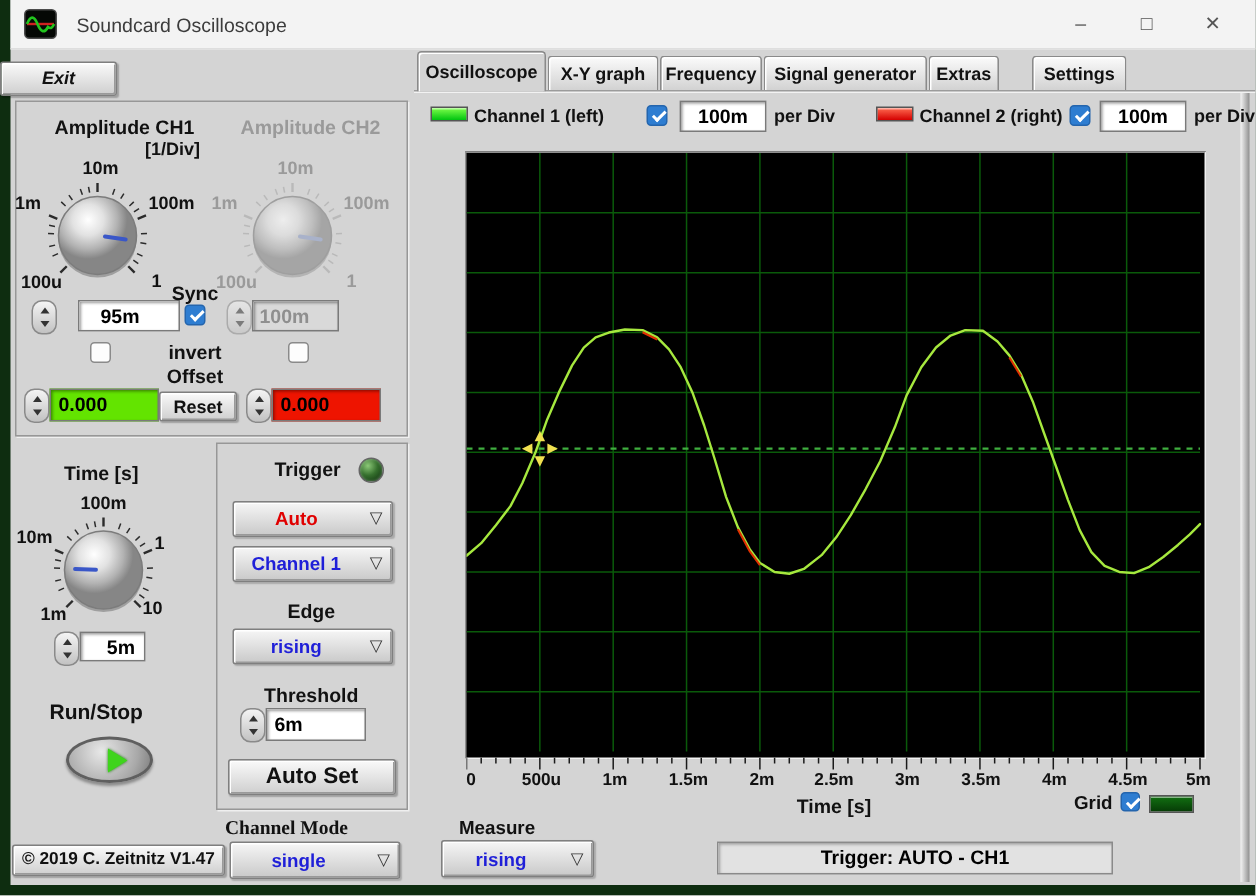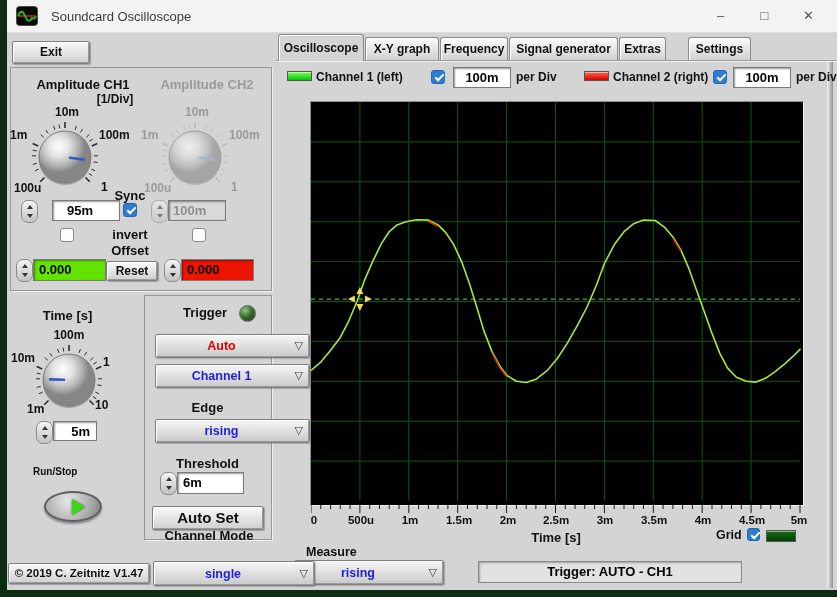--- a/index.html
+++ b/index.html
@@ -17,21 +17,21 @@
   .tab.active{top:34px;height:26px;line-height:26px;background:#d4d4d4;z-index:3;}
   .tabline{position:absolute;left:276px;top:60px;width:561px;height:1px;background:#f2f2f2;border-top:1px solid #9b9b9b;z-index:1;}
   .swatch{border:1px solid #555;box-shadow:inset 0 1px 0 rgba(255,255,255,.5);}
   .cb{width:14px;height:14px;border-radius:3px;box-sizing:border-box;}
   .cb.on{background:#2e7dd1;border:1px solid #2465ad;}
   .cb.on::after{content:"";position:absolute;left:3px;top:3px;width:7px;height:3px;border-left:2px solid #fff;border-bottom:2px solid #fff;transform:rotate(-45deg);}
   .cb.off{background:#fdfdfd;border:1px solid #8a8a8a;}
   .field{background:#fff;border:1px solid #7a7a7a;box-shadow:inset 1px 1px 2px rgba(0,0,0,.4);font-weight:bold;font-size:13px;color:#000;}
   .field.dis{background:#d9d9d9;color:#8f8f8f;}
   .groupbox{border:1px solid #979797;box-shadow:1px 1px 0 #efefef;}
-  .dd{background:linear-gradient(#f6f6f6,#c9c9c9);border:1px solid #7f7f7f;box-shadow:inset 1px 1px 0 #fff, inset -1px -1px 0 #999, 1px 1px 1px rgba(0,0,0,.2);border-radius:2px;padding-left:48px;}
+  .dd{background:linear-gradient(#f6f6f6,#c9c9c9);border:1px solid #7f7f7f;box-shadow:inset 1px 1px 0 #fff, inset -1px -1px 0 #999, 1px 1px 1px rgba(0,0,0,.2);border-radius:2px;}
   .dd .dd-label{position:absolute;left:0;right:22px;top:0;bottom:0;display:flex;align-items:center;justify-content:center;font-weight:bold;font-size:12.5px;color:#1f1fd8;}
   .dd .dd-arr{position:absolute;right:6px;top:50%;transform:translateY(-54%);font-size:11px;color:#333;}
   .spin{background:linear-gradient(#f4f4f4,#c2c2c2);border:1px solid #8a8a8a;border-radius:7px;}
   .spin i{position:absolute;left:50%;transform:translateX(-50%);width:0;height:0;border-left:3px solid transparent;border-right:3px solid transparent;}
   .spin i.up{top:4px;border-bottom:4px solid #333;}
   .spin i.dn{bottom:4px;border-top:4px solid #333;}
   .spin.dis{opacity:.55;}
   .plotframe{position:absolute;left:310px;top:101px;width:492px;height:403px;border-top:1px solid #8f8f8f;border-left:1px solid #8f8f8f;border-right:1px solid #f2f2f2;border-bottom:1px solid #f2f2f2;background:#000;}
   .xtick{position:absolute;top:514px;width:44px;text-align:center;font-weight:bold;font-size:11.5px;color:#111;}
   .led{border-radius:50%;background:radial-gradient(circle at 35% 30%, #8cc878 0%, #356f2d 45%, #133812 85%);border:1px solid #666;box-shadow:inset 0 0 2px rgba(255,255,255,.4);}
@@ -51,21 +51,21 @@
       <rect x="0.5" y="0.5" width="21" height="19" rx="3" fill="#050805" stroke="#4c4c4c"></rect>
       <line x1="2" y1="10" x2="20" y2="10" stroke="#d02020" stroke-width="1.6"></line>
       <path d="M2 10 Q5.5 1.5 9 10 T16 12 Q18.5 14 20 10" fill="none" stroke="#22c41e" stroke-width="1.8"></path>
     </svg>
     <span class="title-text">Soundcard Oscilloscope</span>
     <span class="wbtn" style="left:691px;">–</span>
     <span class="wbtn" style="left:735px;">□</span>
     <span class="wbtn" style="left:779px;">✕</span>
   </div>
 
-  <div class="abs btn3d" style="left:12px;top:41px;width:76px;height:21px;line-height:21px;">Exit</div>
+  <div class="abs btn3d" style="left:0;top:41px;width:76px;height:21px;line-height:21px;font-style:italic;">Exit</div>
 
   <div class="tab active" style="left:278px;width:84px;">Oscilloscope</div>
   <div class="tab" style="left:365px;width:72px;">X-Y graph</div>
   <div class="tab" style="left:440px;width:66px;">Frequency</div>
   <div class="tab" style="left:509px;width:107px;">Signal generator</div>
   <div class="tab" style="left:619px;width:45px;">Extras</div>
   <div class="tab" style="left:688px;width:61px;">Settings</div>
   <div class="tabline"></div>
   <div class="abs ridge" style="left:827px;top:61px;width:6px;height:527px;"></div>
 
@@ -234,21 +234,21 @@
   <span class="abs lbl" style="left:11px;top:351px;">10m</span>
   <span class="abs lbl" style="left:103px;top:355px;">1</span>
   <span class="abs lbl" style="left:27px;top:402px;">1m</span>
   <span class="abs lbl" style="left:95px;top:398px;">10</span>
   <div class="abs spin" style="left:36px;top:421px;width:15px;height:21px;">
       <i class="up"></i>
       <i class="dn"></i>
     </div>
   <div class="abs field" style="left:53px;top:421px;width:44px;height:20px;line-height:20px;padding-right:6px;text-align:right;box-sizing:border-box;">5m</div>
 
-  <span class="abs lbl" style="left:33px;top:466px;font-size:10px;text-align:center;">Run/Stop</span>
+  <span class="abs lbl" style="left:33px;top:466px;font-size:14px;text-align:center;">Run/Stop</span>
   <div class="abs ovalbtn" style="left:44px;top:491px;width:54px;height:27px;">
     <span class="play" style="left:26px;top:6px;"></span>
   </div>
 
   <div class="abs groupbox" style="left:144px;top:295px;width:126px;height:243px;"></div>
   <span class="abs lbl" style="left:183px;top:305px;font-size:13px;">Trigger</span>
   <div class="abs led" style="left:239px;top:305px;width:15px;height:15px;"></div>
   <div class="abs dd" style="left:155px;top:334px;width:105px;height:22px;">
     <span class="dd-label" style="color:#e00000;">Auto</span>
     <span class="dd-arr">▽</span>
@@ -369,19 +369,19 @@
   <span class="abs lbl" style="left:716px;top:528px;font-size:12.5px;">Grid</span>
   <div class="abs cb on" style="left:747px;top:528px;width:13px;height:13px;"></div>
   <div class="abs swatch" style="left:766px;top:530px;width:28px;height:10px;background:linear-gradient(#127012,#063c06);"></div>
 
   <span class="abs lbl" style="left:306px;top:545px;font-size:12.5px;">Measure</span>
   <div class="abs dd" style="left:294px;top:560px;width:100px;height:23px;">
     <span class="dd-label">rising</span>
     <span class="dd-arr">▽</span>
   </div>
   <div class="abs statusbox" style="left:478px;top:561px;width:262px;height:20px;line-height:20px;">Trigger: AUTO - CH1</div>
-  <span class="abs lbl" style="left:150px;top:528px;width:118px;text-align:center;font-size:13px;">Channel Mode</span>
+  <span class="abs lbl" style="left:150px;top:544px;width:118px;font-size:13px;font-family:Liberation Serif, serif;">Channel Mode</span>
   <div class="abs dd" style="left:153px;top:561px;width:112px;height:23px;">
     <span class="dd-label">single</span>
     <span class="dd-arr">▽</span>
   </div>
   <div class="abs btn3d" style="left:8px;top:563px;width:140px;height:19px;line-height:19px;font-size:11.5px;">© 2019 C. Zeitnitz V1.47</div>
 </div>
 
 </body></html>

